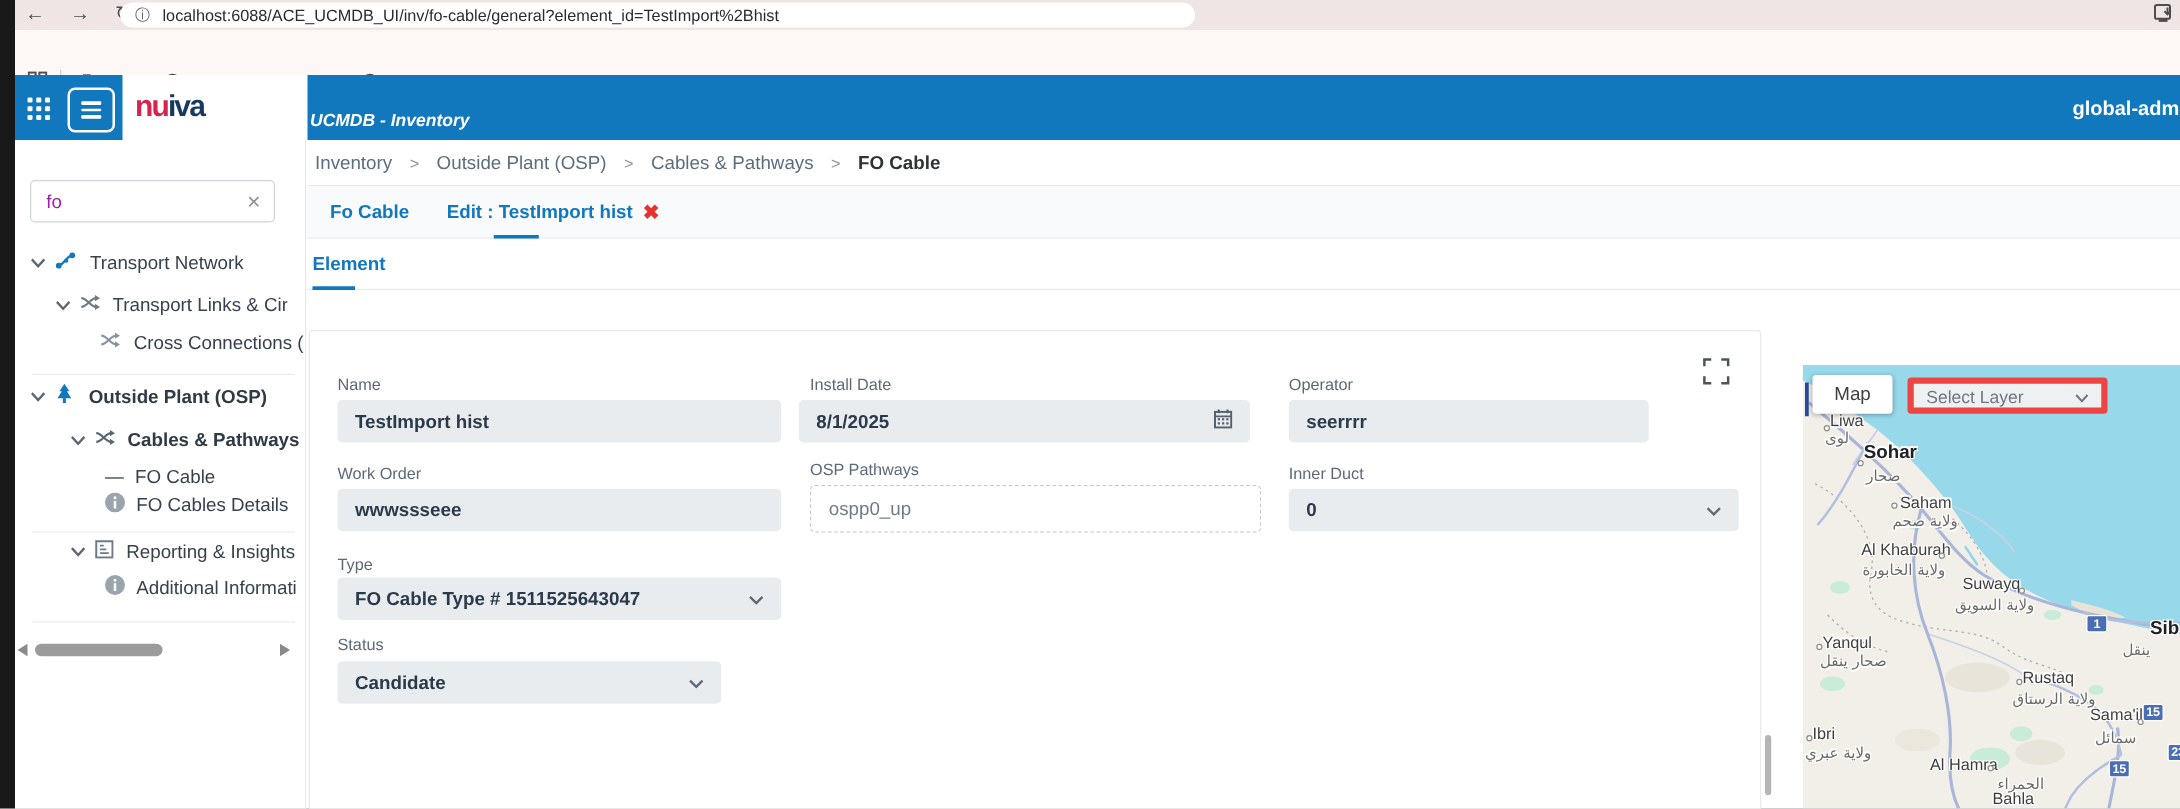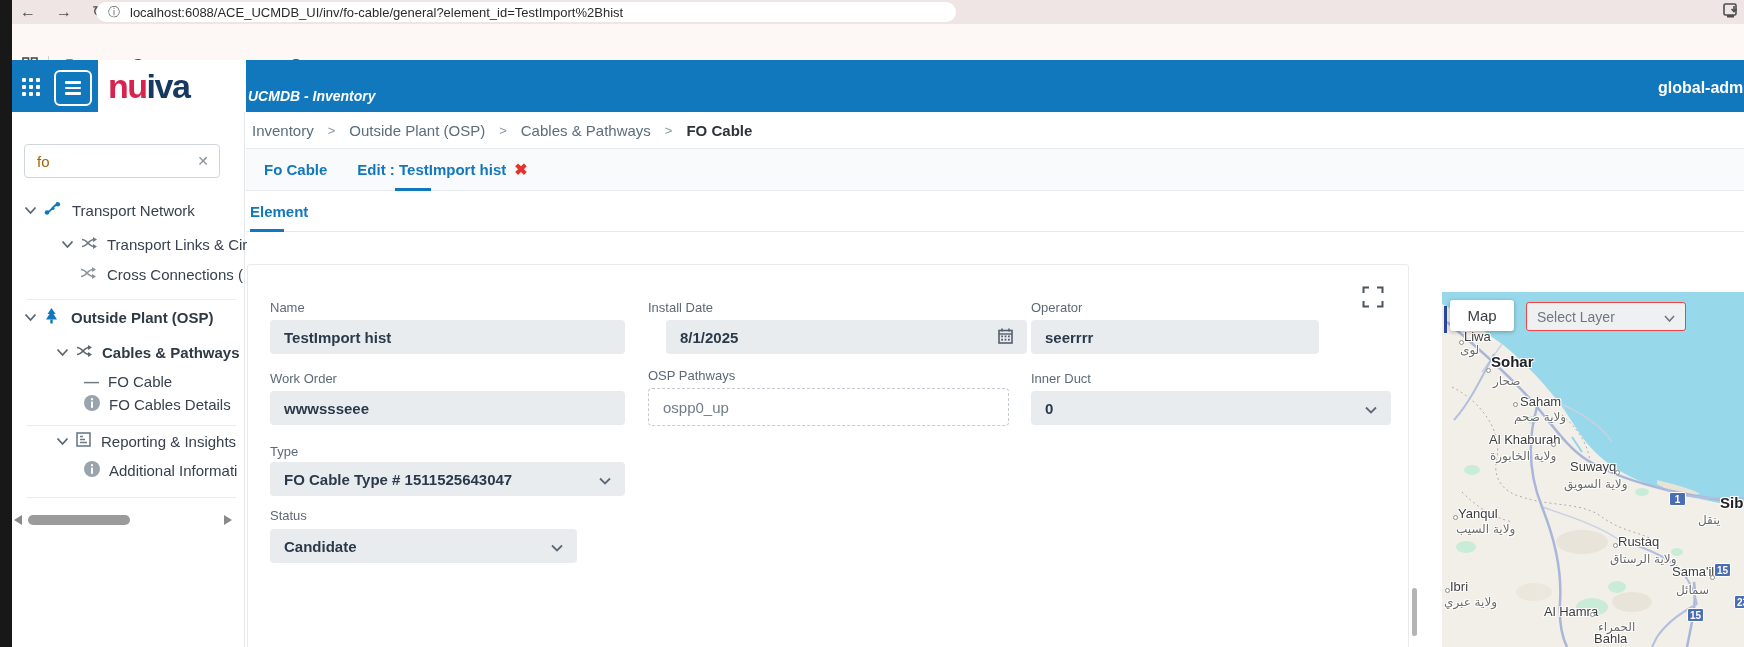--- a/index.html
+++ b/index.html
@@ -19,33 +19,33 @@
   .url-text { margin-left:10px; font-size:13px; color:#2b2b2b; white-space:nowrap; }
   .bm-item { top:32px; display:flex; align-items:center; gap:6px; font-size:12.5px; color:#3d3d3d; height:20px; }
   .bm-divider { left:48px; top:32px; width:1px; height:18px; background:#d8cccc; }
   .globe { width:14px; height:14px; border-radius:50%; background:#3c4043; position:relative; display:inline-block; }
   .globe::after { content:""; position:absolute; left:3px; top:1px; width:7px; height:11px; border:1px solid #fdf7f6; border-radius:50%; }
   .globe::before { content:""; position:absolute; left:1px; top:6px; width:12px; height:1px; background:#fdf7f6; }
 
   
   .app-header { left:0; top:60px; width:1744px; height:52px; background:#1178bd; }
   .logo-plate { left:98px; top:60px; width:148px; height:52px; background:#ffffff; display:flex; align-items:center; }
-  .logo-text { font-size:34px; font-weight:bold; letter-spacing:-1.5px; margin-left:10px; line-height:34px; }
+  .logo-text { font-size:24px; font-weight:bold; letter-spacing:-1.5px; margin-left:10px; line-height:34px; }
   .waffle { left:22px; top:78px; width:18px; height:18px; display:grid; grid-template-columns:repeat(3,4px); grid-template-rows:repeat(3,4px); gap:3px; }
   .waffle i { background:#fff; border-radius:1px; }
   .burger { left:54px; top:70px; width:38px; height:36px; border:2px solid #fff; border-radius:6px; display:flex; flex-direction:column; justify-content:center; gap:3px; align-items:center; }
   .burger i { width:16px; height:2.5px; background:#fff; border-radius:1px; }
   .app-title { left:248px; top:88px; color:#fff; font-size:14px; font-weight:bold; font-style:italic; }
   .net-pill { left:1478px; top:72px; width:170px; height:31px; background:#0e6aa9; border-radius:4px; display:flex; align-items:center; color:#fff; font-size:15px; font-weight:bold; padding:0 12px; justify-content:space-between; }
   .user-name { left:1658px; top:79px; color:#fff; font-size:16px; font-weight:bold; white-space:nowrap; }
 
   
   .sidebar { left:12px; top:112px; width:233px; height:535px; background:#fff; border-right:1px solid #e6e9ec; }
   .search-box { left:24px; top:144px; width:196px; height:34px; border:1px solid #cfd5da; border-radius:4px; background:#fff; display:flex; align-items:center; }
-  .search-box input { border:none; outline:none; width:150px; margin-left:12px; font-size:15px; color:#a16207; font-family:"Liberation Sans",sans-serif; background:transparent; }
+  .search-box input { border:none; outline:none; width:150px; margin-left:12px; font-size:15px; color:#a21caf; font-family:"Liberation Sans",sans-serif; background:transparent; }
   .search-x { margin-left:auto; margin-right:10px; color:#8a9199; font-size:14px; cursor:pointer; }
   .tree-row { display:flex; align-items:center; height:24px; color:#37424e; font-size:15px; white-space:nowrap; overflow:hidden; }
   .tree-row .lbl { overflow:hidden; }
   .tdiv { height:1px; background:#ececec; left:26px; width:210px; }
   .chev svg { display:block; }
   .hscroll-arrow { width:0; height:0; border-style:solid; }
   .hs-thumb { left:28px; top:515px; width:102px; height:10px; border-radius:5px; background:#9b9b9b; }
 
   
   .bc-row { left:246px; top:112px; width:1498px; height:37px; background:#fff; border-bottom:1px solid #e7eaec; display:flex; align-items:center; gap:14px; padding-left:6px; font-size:15px; color:#5c6d7c; }
@@ -63,21 +63,21 @@
   .card { left:247px; top:264px; width:1162px; height:400px; background:#fff; border:1px solid #e8eaec; border-radius:3px; }
   .f-label { font-size:13px; color:#5d6977; }
   .f-field { height:34px; background:#e9ecef; border-radius:4px; display:flex; align-items:center; padding:0 14px; font-size:15px; font-weight:bold; color:#2b3a4a; justify-content:space-between; }
   .f-dashed { height:38px; background:#fff; border:1px dashed #c3cad1; border-radius:4px; display:flex; align-items:center; padding:0 14px; font-size:15px; color:#707c89; font-weight:normal; }
   .expand-ic { left:1362px; top:286px; }
   .vscroll { left:1412px; top:588px; width:5px; height:48px; border-radius:3px; background:#b4b4b4; }
 
   
   .map-panel { left:1442px; top:292px; width:302px; height:355px; overflow:hidden; }
   .map-btn { left:1450px; top:300px; width:64px; height:31px; background:#fff; border-radius:3px; box-shadow:0 1px 4px rgba(0,0,0,.3); display:flex; align-items:center; justify-content:center; font-size:15px; color:#3c4043; z-index:3; }
-  .layer-sel { left:1526px; top:302px; width:160px; height:29px; background:#eef0f1; border:1px solid #ef4444; border-radius:3px; display:flex; align-items:center; justify-content:space-between; padding:0 10px; font-size:14px; color:#6f7780; z-index:3; }
+  .layer-sel { left:1526px; top:302px; width:160px; height:29px; background:#eef0f1; border:5px solid #ef4444; border-radius:3px; display:flex; align-items:center; justify-content:space-between; padding:0 10px; font-size:14px; color:#6f7780; z-index:3; }
   .cable-tick { left:1444px; top:306px; width:3px; height:27px; background:#27489c; z-index:2; }
   .city { z-index:2; font-size:13px; color:#3d3d3d; white-space:nowrap;
           text-shadow:-1px -1px 0 #fff,1px -1px 0 #fff,-1px 1px 0 #fff,1px 1px 0 #fff; }
   .city.big { font-size:15px; font-weight:bold; color:#202124; }
   .city.ar { font-family:"DejaVu Sans",sans-serif; font-size:12px; color:#6b6b6b; }
   .dot { width:5px; height:5px; border:1.5px solid #8d8d8d; background:#fff; border-radius:50%; z-index:2; }
   .badge { min-width:17px; height:14px; background:#4a6db3; border:1px solid #fff; border-radius:2px; color:#fff; font-size:10px; font-weight:bold; display:flex; align-items:center; justify-content:center; z-index:2; padding:0 1px; }
 
   .black-strip { left:0; top:0; width:12px; height:647px; background:#181818; }
   .dl-ic { left:1722px; top:2px; }
@@ -173,21 +173,21 @@
       </span>
     <span style="margin-left:7px;"><svg width="17" height="15" viewBox="0 0 17 15">
           <path d="M3.5 11 C7 11 9.5 3.5 13.5 3.5" fill="none" stroke="#1178bd" stroke-width="1.8"></path>
           <circle cx="3" cy="11.5" r="2.3" fill="#1178bd"></circle>
           <circle cx="13.8" cy="3.2" r="2.3" fill="#1178bd"></circle>
           <circle cx="9" cy="7.5" r="1.6" fill="#1178bd"></circle>
         </svg></span>
     <span class="lbl" style="margin-left:11px;">Transport Network</span>
   </div>
 
-  <div class="abs tree-row" style="left:61px; top:232px; width:188px;">
+  <div class="abs tree-row" style="left:44px; top:232px; width:188px;">
     <span class="chev">
         <svg width="13" height="9" viewBox="0 0 13 9">
           <path d="M1.5 1.5 L6.5 7 L11.5 1.5" fill="none" stroke="#5a6672" stroke-width="1.8"></path>
         </svg>
       </span>
     <span style="margin-left:7px;"><svg width="16" height="14" viewBox="0 0 16 14">
           <g fill="none" stroke="#6e7b87" stroke-width="1.7">
             <path d="M1 3.5 C6 3.5 8 10.5 13 10.5"></path>
             <path d="M1 10.5 C6 10.5 8 3.5 13 3.5"></path>
           </g>
@@ -319,21 +319,21 @@
         </g>
       </svg>
   </span>
 
   <div class="abs f-label" style="left:270px; top:300px;">Name</div>
   <div class="abs f-field" style="left:270px; top:320px; width:355px;">
     <span>TestImport hist</span>
   </div>
 
   <div class="abs f-label" style="left:648px; top:300px;">Install Date</div>
-  <div class="abs f-field" style="left:666px; top:320px; width:361px;">
+  <div class="abs f-field" style="left:639px; top:320px; width:361px;">
     <span>8/1/2025</span>
     <span><svg width="15" height="16" viewBox="0 0 15 16">
           <rect x="1" y="2.5" width="13" height="12.5" fill="none" stroke="#55606c" stroke-width="1.6"></rect>
           <path d="M1 6 h13" stroke="#55606c" stroke-width="1.4"></path>
           <path d="M4 0.5 v3 M11 0.5 v3" stroke="#55606c" stroke-width="1.6"></path>
           <g fill="#55606c">
             <rect x="3.2" y="7.5" width="1.8" height="1.8"></rect>
             <rect x="6.6" y="7.5" width="1.8" height="1.8"></rect>
             <rect x="10" y="7.5" width="1.8" height="1.8"></rect>
             <rect x="3.2" y="10.8" width="1.8" height="1.8"></rect>
@@ -459,21 +459,21 @@
   <i class="abs dot" style="left:1551px; top:442px;"></i>
 
   <span class="abs city" style="left:1570px; top:459px;">Suwayq</span>
   <span class="abs city ar" style="left:1564px; top:477px;">ولاية السويق</span>
   <i class="abs dot" style="left:1615px; top:470px;"></i>
 
   <span class="abs city big" style="left:1720px; top:494px;">Sib</span>
   <span class="abs city ar" style="left:1698px; top:513px;">ينقل</span>
 
   <span class="abs city" style="left:1458px; top:506px;">Yanqul</span>
-  <span class="abs city ar" style="left:1456px; top:522px;">ولاية السيب</span>
+  <span class="abs city ar" style="left:1456px; top:522px;">صحار ينقل</span>
   <i class="abs dot" style="left:1453px; top:515px;"></i>
 
   <span class="abs city" style="left:1618px; top:534px;">Rustaq</span>
   <span class="abs city ar" style="left:1610px; top:552px;">ولاية الرستاق</span>
   <i class="abs dot" style="left:1613px; top:543px;"></i>
 
   <span class="abs city" style="left:1672px; top:564px;">Sama'il</span>
   <span class="abs city ar" style="left:1676px; top:583px;">سمائل</span>
   <i class="abs dot" style="left:1710px; top:575px;"></i>
 

